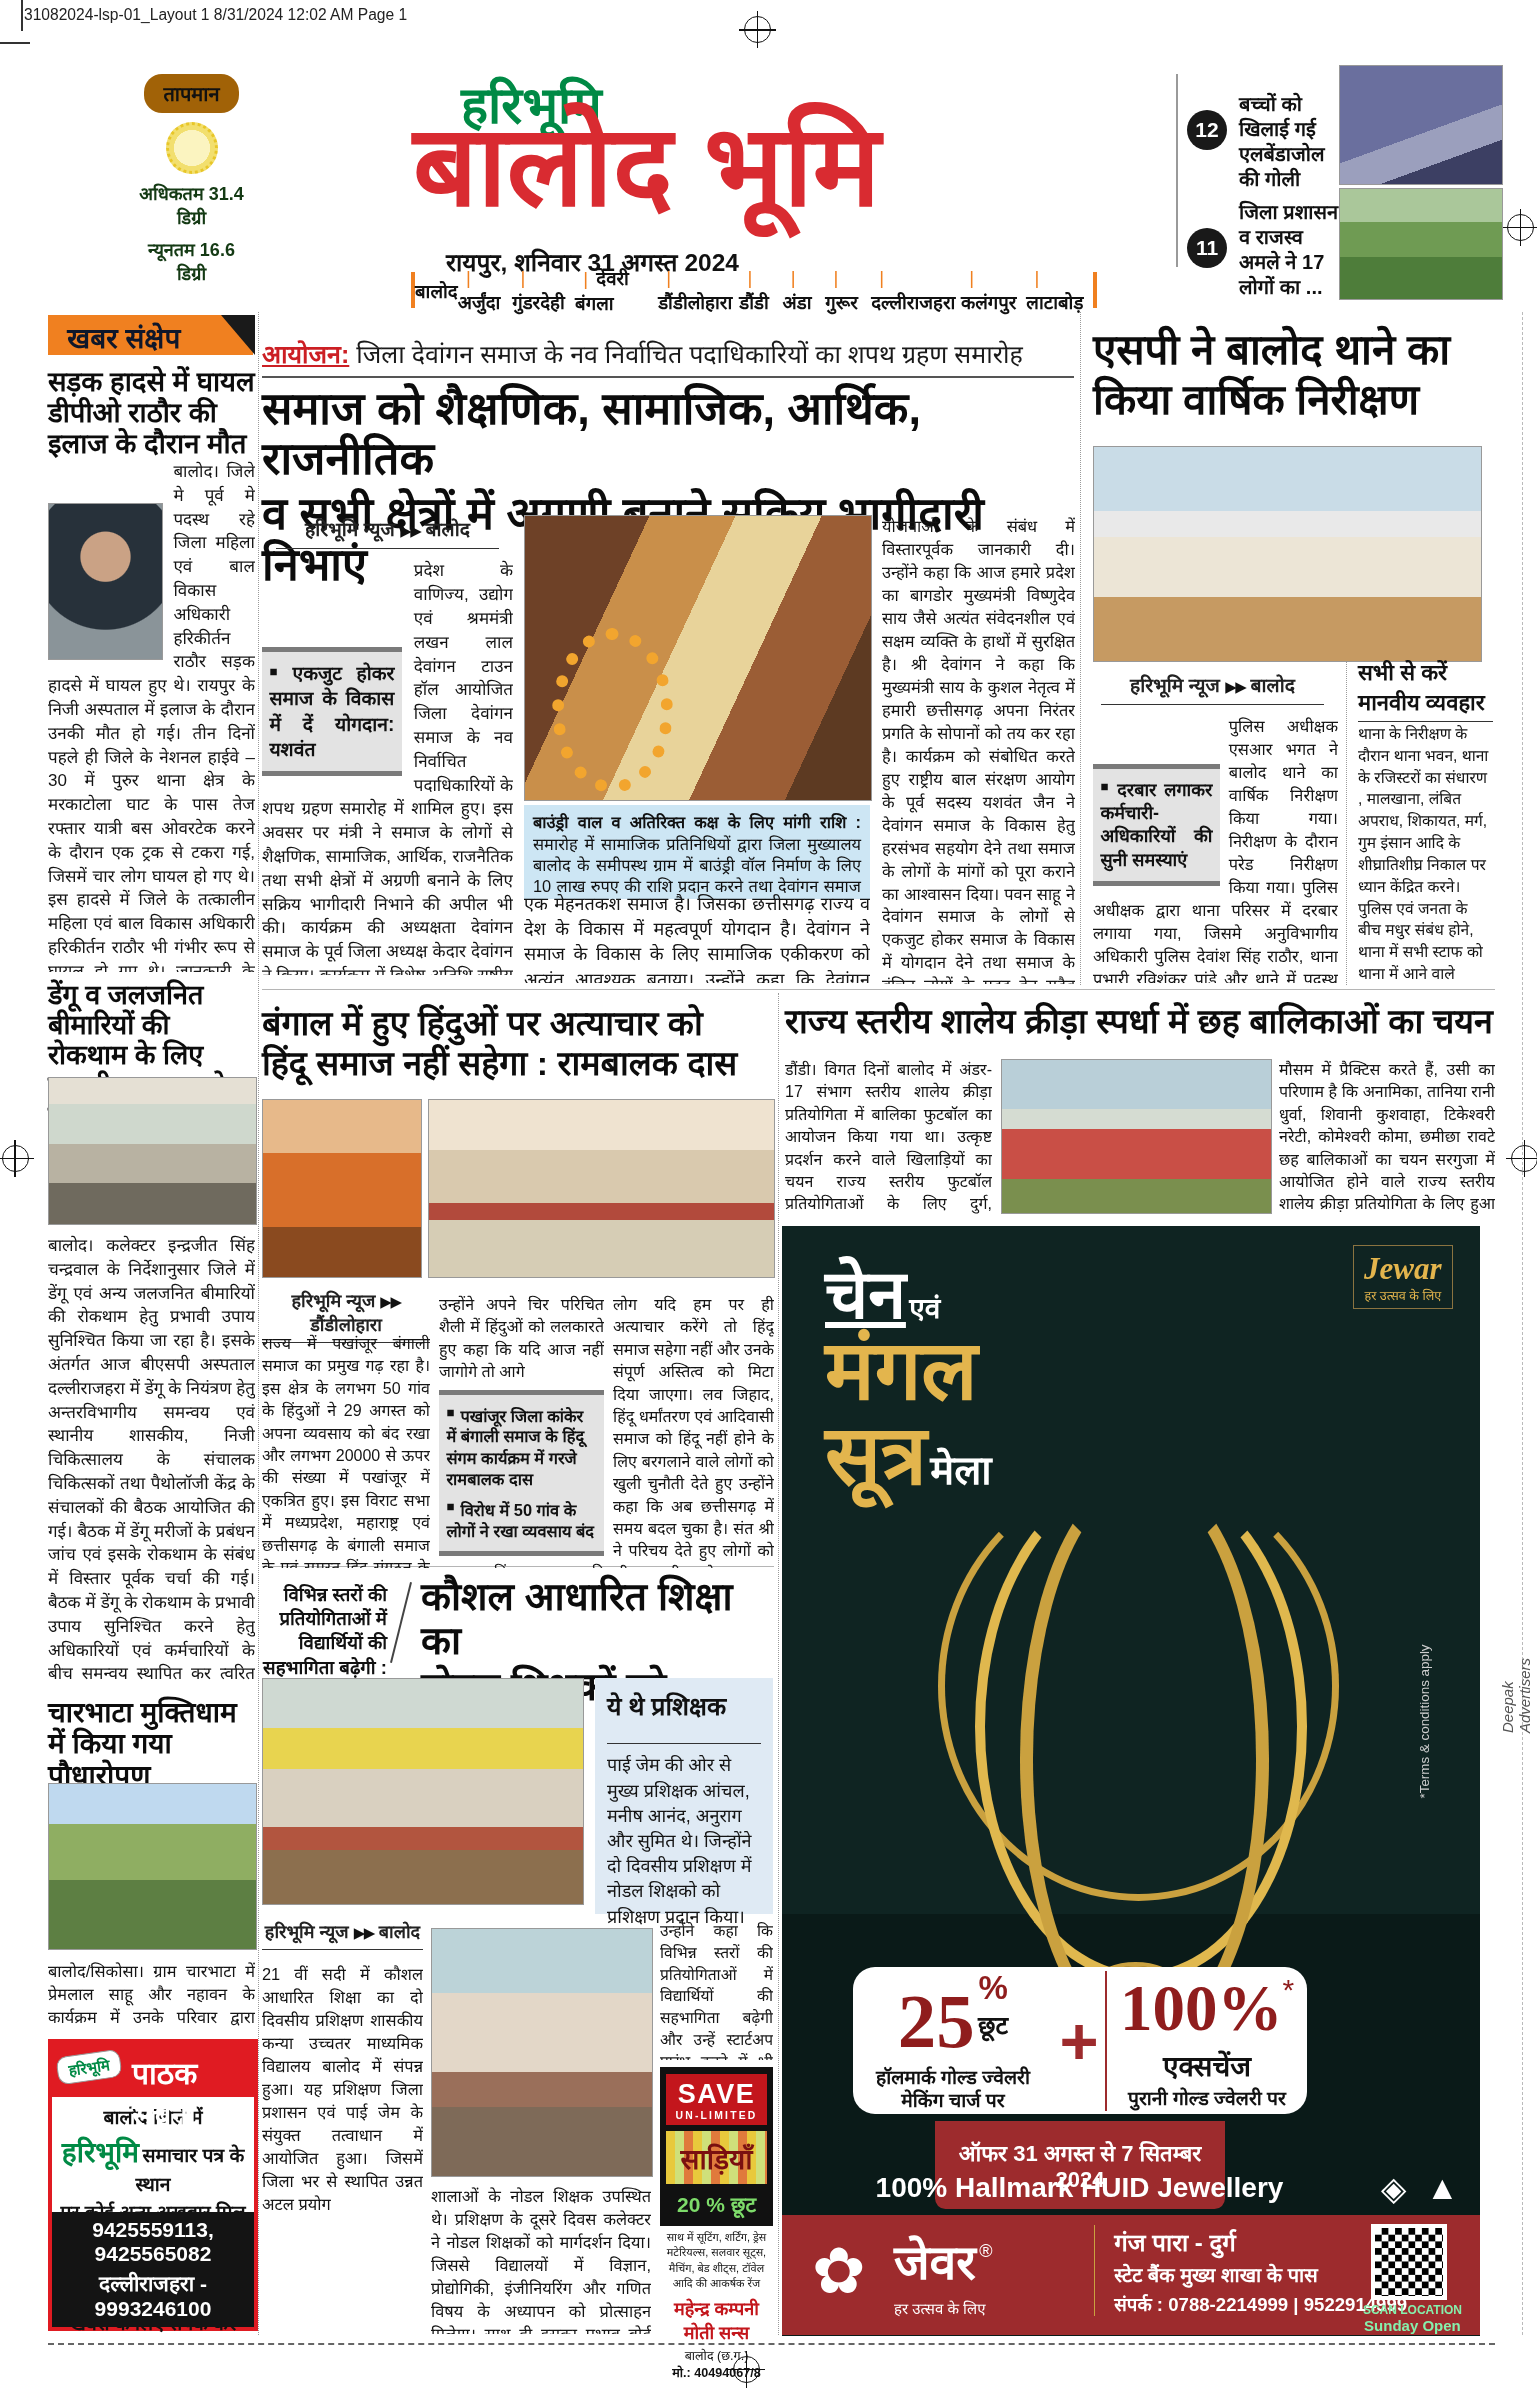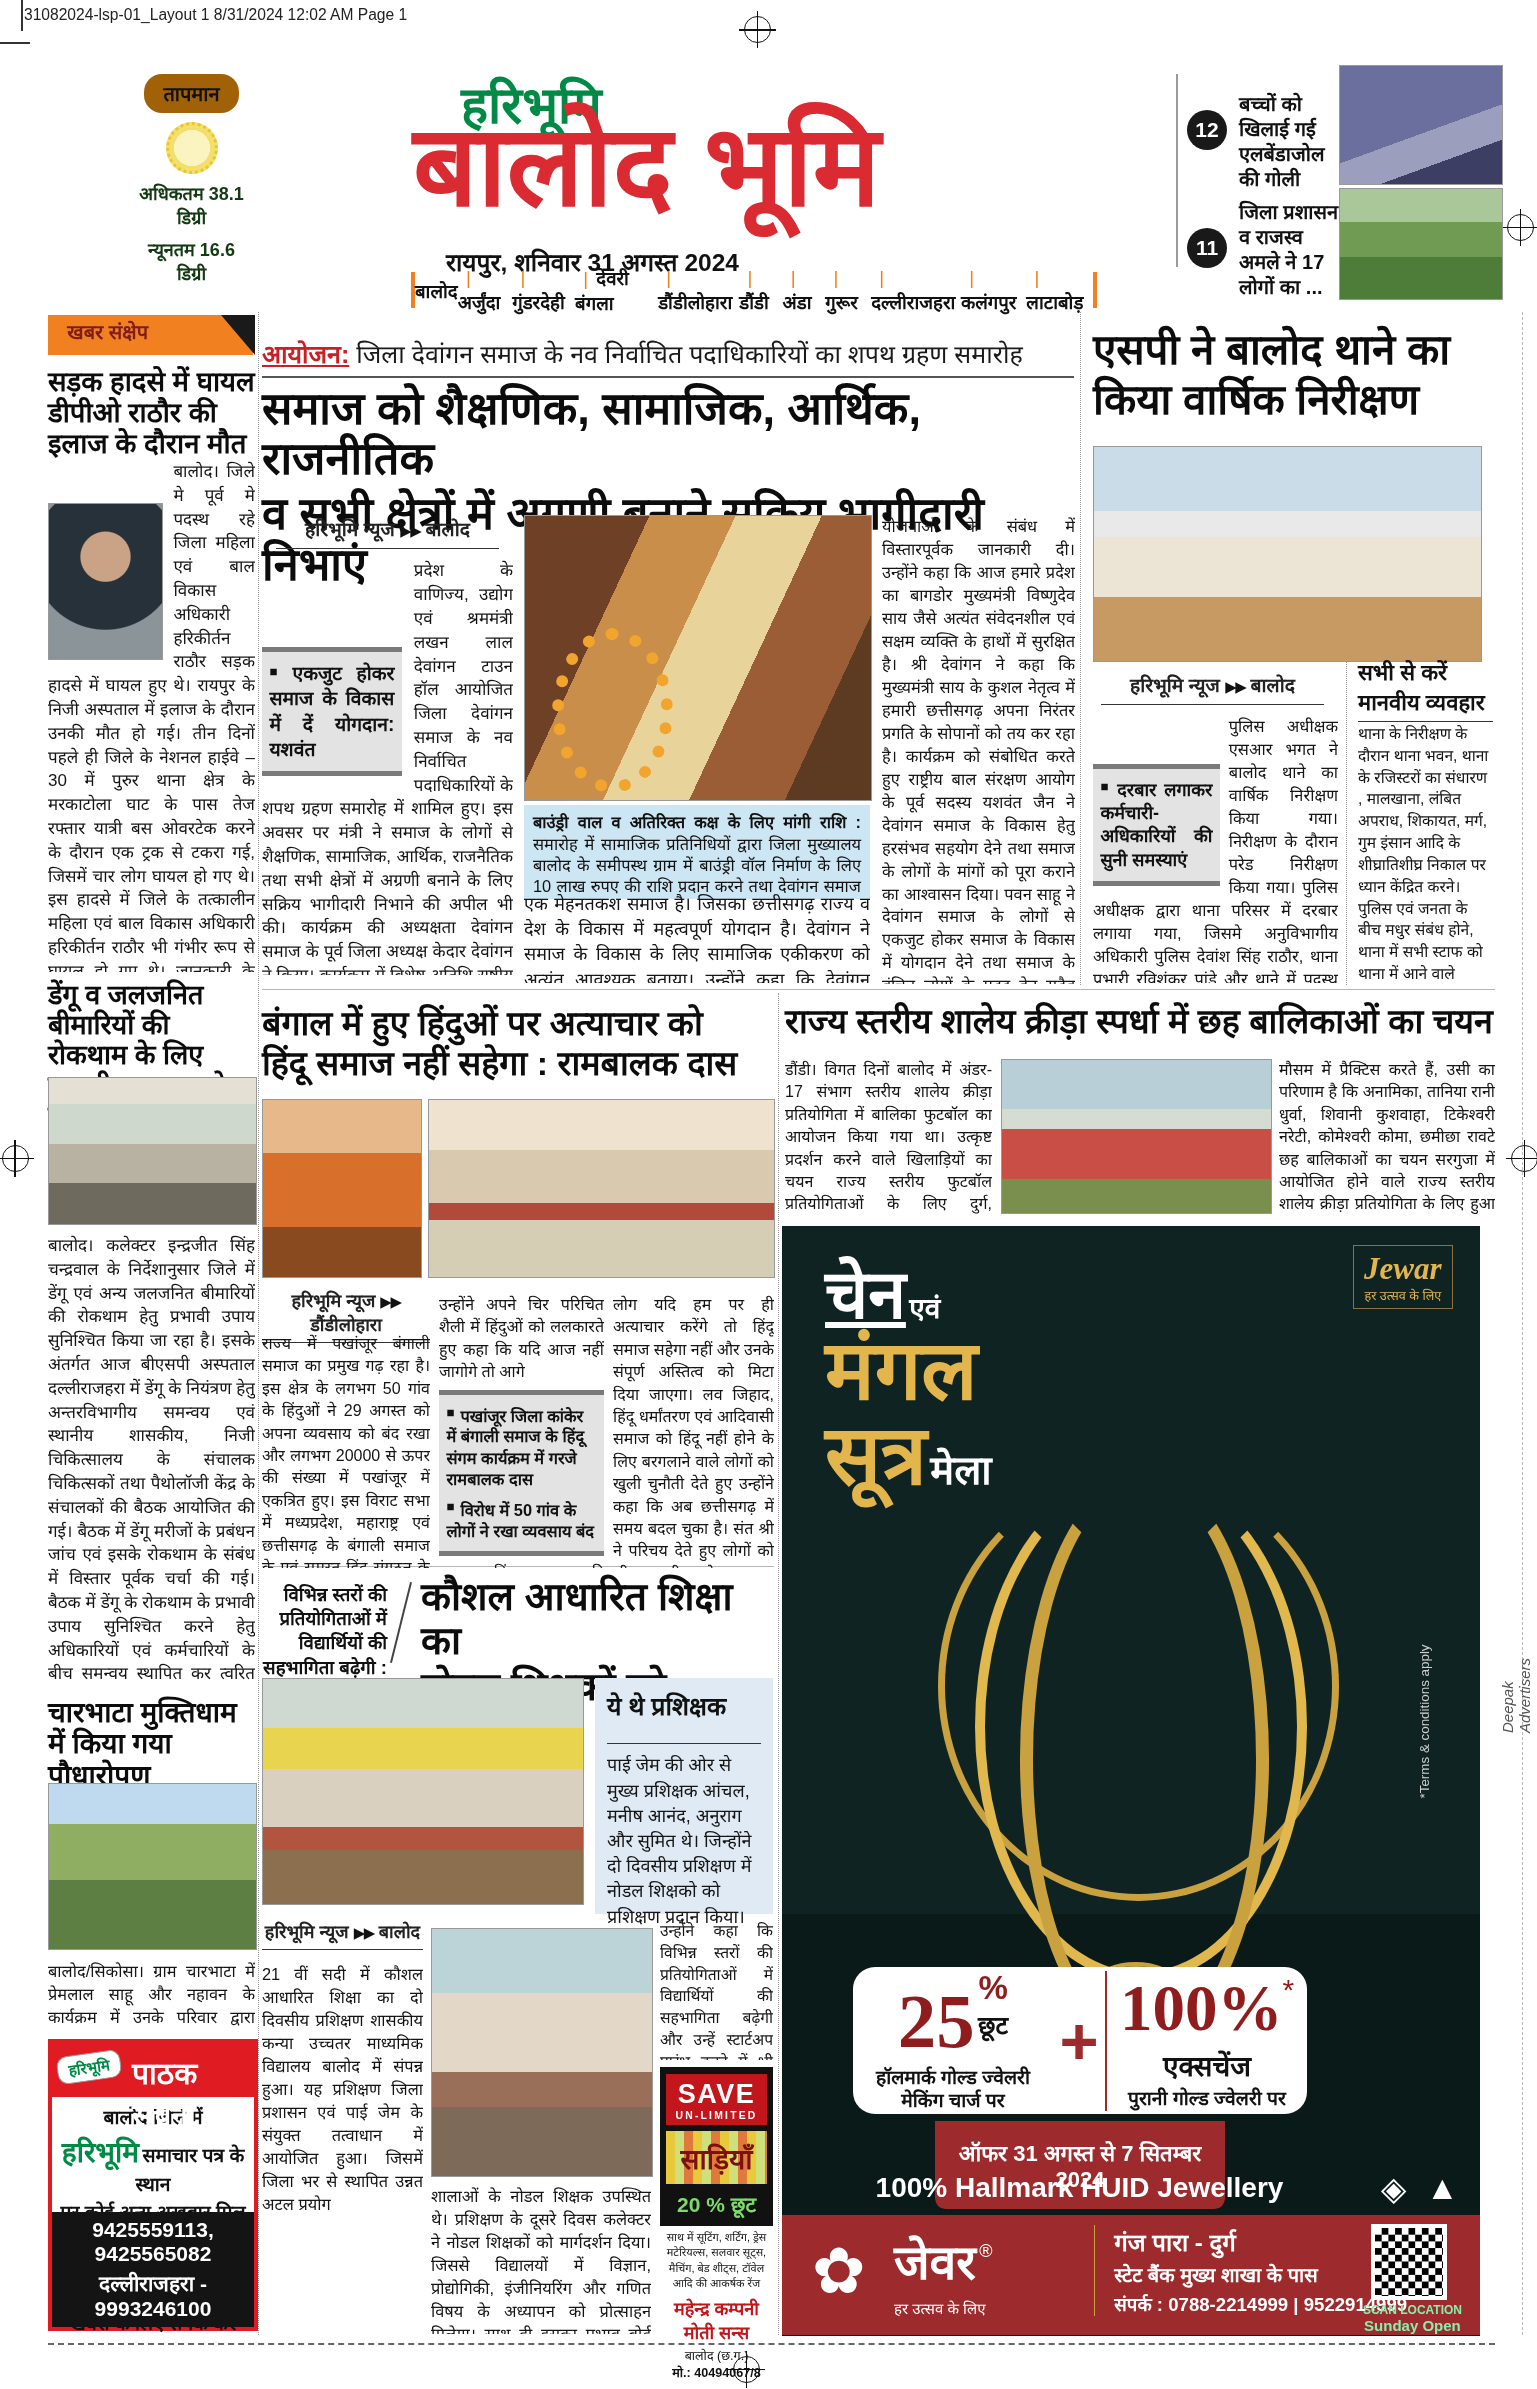--- a/index.html
+++ b/index.html
@@ -37,21 +37,21 @@
   <div class="abs regmark" style="left:1507px;top:214px;"></div>
   <div class="abs regmark" style="left:1.5px;top:1145px;"></div>
   <div class="abs regmark" style="left:1511px;top:1145px;"></div>
   <div class="abs regmark" style="left:733px;top:2356px;"></div>
   <div class="abs" style="left:48px;top:2343px;width:1447px;border-top:2.2px dashed #666;"></div>
   <div class="abs" style="left:1522px;top:312px;height:2023px;border-left:1.5px dashed #bbb;"></div>
 
   <div class="abs" style="left:132px;top:74px;width:119px;text-align:center;">
     <div style="display:inline-block;background:#a16207;border-radius:18px;padding:6px 19.3px;font-weight:bold;font-size:20px;color:#111;">तापमान</div>
     <div style="width:46px;height:46px;margin:9px auto 7.4px;border-radius:50%;background:radial-gradient(circle,#fbf4c0 0 55%,#f2df6e 56%);border:3px dotted #e8c628;"></div>
-    <div style="font-size:18px;font-weight:bold;color:#143a14;">अधिकतम 38.1 डिग्री</div>
+    <div style="font-size:18px;font-weight:bold;color:#143a14;">अधिकतम 31.4 डिग्री</div>
     <div style="font-size:18px;font-weight:bold;color:#143a14;margin-top:7.4px;">न्यूनतम 16.6 डिग्री</div>
   </div>
 
   <div class="abs" style="left:461px;top:68px;font-size:51px;font-weight:900;color:#008a45;">हरिभूमि</div>
   <div class="abs" style="left:413px;top:110px;width:684px;font-size:113px;font-weight:900;color:#d92b31;line-height:1;white-space:nowrap;">बालोद भूमि</div>
   <div class="abs" style="left:446px;top:245px;font-size:24.5px;font-weight:bold;color:#111;">रायपुर, शनिवार 31 अगस्त 2024</div>
 
   <div class="abs" style="left:1176px;top:74px;height:193px;width:2.2px;background:#9a9a9a;"></div>
   <div class="abs" style="left:1187px;top:92px;width:312px;">
     <div style="position:absolute;left:0;top:18px;width:40px;height:40px;border-radius:50%;background:#191919;color:#fff;font-size:21px;font-weight:bold;text-align:center;line-height:40px;">12</div>
@@ -79,21 +79,21 @@
   </div>
 
   <div class="abs vrule" style="left:258px;top:312px;height:2023px;"></div>
   <div class="abs vrule" style="left:1080px;top:312px;height:673px;"></div>
   <div class="abs vrule" style="left:1346px;top:654px;height:331px;"></div>
   <div class="abs vrule" style="left:778px;top:993px;height:1342px;"></div>
   <div class="abs hrule" style="left:262px;top:989px;width:1233px;"></div>
   <div class="abs hrule" style="left:262px;top:1566px;width:512px;"></div>
 
   <div class="abs" style="left:48px;top:315px;width:205px;height:40px;background:#f08020;">
-    <span style="display:inline-block;color:#7f1d1d;font-size:20px;font-weight:900;padding:3px 0 0 19.3px;">खबर संक्षेप</span>
+    <span style="display:inline-block;color:#0f172a;font-size:28px;font-weight:900;padding:3px 0 0 19.3px;">खबर संक्षेप</span>
     <span style="position:absolute;right:-1.5px;top:0;width:0;height:0;border-top:40px solid #1a1a1a;border-left:34px solid transparent;"></span>
   </div>
 
   <div class="abs h-black" style="left:48px;top:367px;width:207px;font-size:27.5px;">सड़क हादसे में घायल डीपीओ राठौर की इलाज के दौरान मौत</div>
   <div class="abs bt" style="left:48px;top:460px;width:207px;height:512px;">
     <span class="photo" style="float:left;width:113px;height:155px;margin:43px 10.4px 6px 0;background:radial-gradient(circle at 50% 34%,#caa285 0 21%,#27313a 22% 62%,#8a9499 63%);"></span>
     <span>बालोद। जिले मे पूर्व मे पदस्थ रहे जिला महिला एवं बाल विकास अधिकारी हरिकीर्तन राठौर सड़क हादसे में घायल हुए थे। रायपुर के निजी अस्पताल में इलाज के दौरान उनकी मौत हो गई। तीन दिनों पहले ही जिले के नेशनल हाईवे –30 में पुरुर थाना क्षेत्र के मरकाटोला घाट के पास तेज रफ्तार यात्री बस ओवरटेक करने के दौरान एक ट्रक से टकरा गई, जिसमें चार लोग घायल हो गए थे। इस हादसे में जिले के तत्कालीन महिला एवं बाल विकास अधिकारी हरिकीर्तन राठौर भी गंभीर रूप से घायल हो गए थे। जानकारी के अनुसार इलाज के दौरान शुक्रवार को उनकी मौत हो गई। हरिकीर्तन राठौर वर्तमान में कांकेर जिले में जिला महिला एवं बाल विकास अधिकारी के पद पर पदस्थ थे।</span>
   </div>
 
   <div class="abs h-black" style="left:48px;top:980px;width:207px;font-size:27px;">डेंगू व जलजनित बीमारियों की रोकथाम  के लिए प्रभावी उपाय करने हुई बैठक</div>

